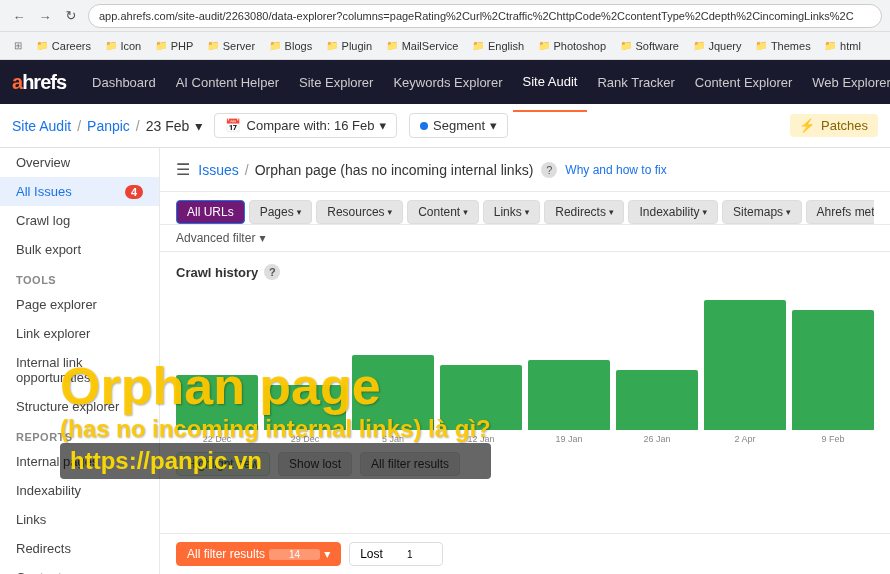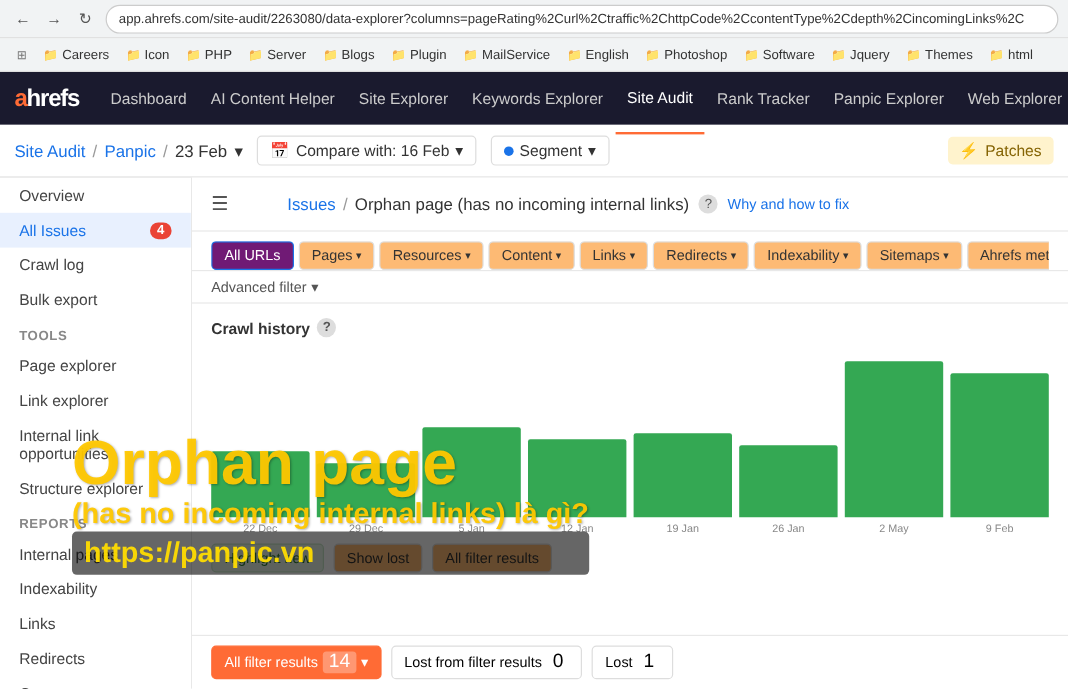--- a/index.html
+++ b/index.html
@@ -187,21 +187,20 @@
       border-bottom: 1px solid #e8e8e8;
       display: flex;
       align-items: center;
       gap: 8px;
     }
     .issues-breadcrumb {
       display: flex;
       align-items: center;
       gap: 6px;
       font-size: 14px;
-      margin-left: 41px;
     }
     .issues-breadcrumb .link { color: #1a73e8; cursor: pointer; }
     .issues-breadcrumb .sep { color: #999; }
     .issues-breadcrumb .current { font-weight: 500; color: #333; }
     .why-link {
       color: #1a73e8;
       font-size: 12px;
       cursor: pointer;
       display: flex;
       align-items: flex-end;
@@ -231,21 +230,21 @@
       gap: 4px;
       flex-wrap: nowrap;
       overflow: hidden;
     }
     .filter-btn {
       padding: 4px 10px;
       border: 1px solid #ddd;
       border-radius: 4px;
       cursor: pointer;
       font-size: 12px;
-      background: #fdba74;
+      background: #e5e5e5;
       color: #333;
       display: flex;
       align-items: center;
       gap: 3px;
       white-space: nowrap;
     }
     .filter-btn.active { background: #701a75; color: #fff; border-color: #1a73e8; }
     .filter-btn .chevron { font-size: 9px; }
     .advanced-filter {
       padding: 6px 16px;
@@ -290,21 +289,21 @@
       border: 1px solid #ddd;
       border-radius: 4px;
       cursor: pointer;
       font-size: 12px;
       background: #fff;
       display: flex;
       align-items: center;
       gap: 4px;
     }
     .result-btn.orange { background: #ff6b35; color: #fff; border-color: #ff6b35; }
-    .result-btn .count { background: rgba(255,255,255,0.3); border-radius: 3px; padding: 0 5px; font-size: 16px; }
+    .result-btn .count { background: rgba(255,255,255,0.3); border-radius: 3px; padding: 0 20px; font-size: 10px; }
     .result-btn.orange .count { background: rgba(255,255,255,0.3); }
 
     
     .watermark-overlay {
       position: absolute;
       top: 210px;
       left: 60px;
       z-index: 100;
       pointer-events: none;
     }
@@ -436,21 +435,21 @@
 <div class="ahrefs-nav">
   <div class="ahrefs-logo">
     <span style="color:#ff6b35">a</span><span>hrefs</span>
   </div>
   <div class="nav-item">Dashboard</div>
   <div class="nav-item">AI Content Helper</div>
   <div class="nav-item">Site Explorer</div>
   <div class="nav-item">Keywords Explorer</div>
   <div class="nav-item active">Site Audit</div>
   <div class="nav-item">Rank Tracker</div>
-  <div class="nav-item">Panpic Explorer</div>
+  <div class="nav-item">Content Explorer</div>
   <div class="nav-item">Web Explorer</div>
 
 </div>
 
 <div class="site-audit-bar">
   <div class="breadcrumb">
     <span style="color:#1a73e8;cursor:pointer">Site Audit</span>
     <span class="breadcrumb-sep">/</span>
     <span style="color:#1a73e8;cursor:pointer">Panpic</span>
     <span class="breadcrumb-sep">/</span>
@@ -618,21 +617,21 @@
             <div class="bar-fill" style="height: 120px;"></div>
           </div>
         </div>
       <div class="chart-bottom" id="chart-labels">
       <div class="chart-label">22 Dec</div>
           <div class="chart-label">29 Dec</div>
           <div class="chart-label">5 Jan</div>
           <div class="chart-label">12 Jan</div>
           <div class="chart-label">19 Jan</div>
           <div class="chart-label">26 Jan</div>
-          <div class="chart-label">2 May</div>
+          <div class="chart-label">2 Apr</div>
           <div class="chart-label">9 Feb</div>
         </div>
 
       <div style="display:flex; gap:8px; margin-top:8px; align-items:center;">
         <button class="filter-btn" style="background:#e8f5e9; border-color:#c8e6c9; color:#2e7d32;">
           <span>Highlight new</span>
         </button>
         <button class="filter-btn">
           <span>Show lost</span>
         </button>
@@ -642,24 +641,20 @@
       </div>
     </div>
 
     <div class="filter-results-bar">
       <button class="result-btn orange">
         <span>All filter results</span>
         <span class="count">14</span>
         <span>▾</span>
       </button>
       <button class="result-btn">
-        <span>Lost from filter results</span>
-        <span class="count">0</span>
-      </button>
-      <button class="result-btn">
         <span>Lost</span>
         <span class="count">1</span>
       </button>
     </div>
   </div>
 
   <div class="watermark-overlay">
     <div class="watermark-text-main">Orphan page</div>
     <div class="watermark-text-sub">(has no incoming internal links) là gì?</div>
     <div class="watermark-url">https://panpic.vn</div>

